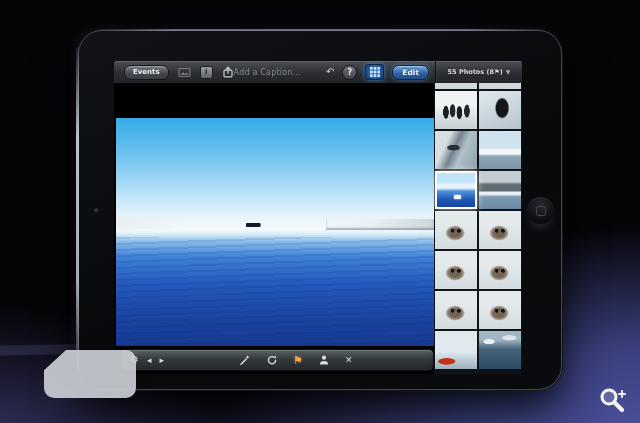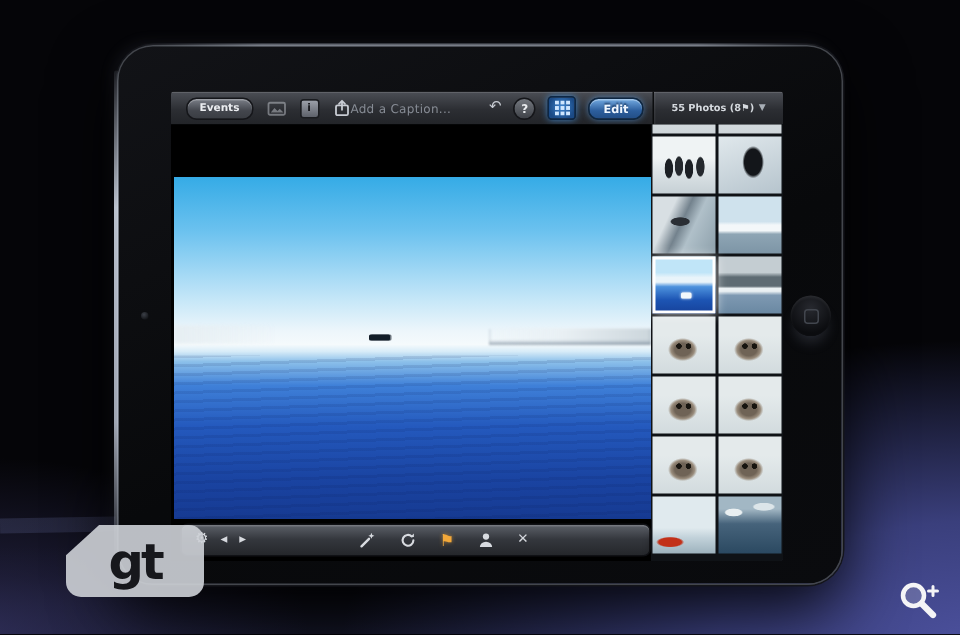--- a/index.html
+++ b/index.html
@@ -276,21 +276,20 @@
             <div class="thumb k-seal"></div>
             <div class="thumb k-red-ship"></div>
             <div class="thumb k-icy-water"></div>
           </div>
       </div>
 
     </div>
   </div>
 
   <div id="gdgt">
-      <span class="gt">gt</span>
   </div>
 
   <div id="zoom-cursor">
     <svg width="30" height="30" viewBox="0 0 30 30">
       <circle cx="11" cy="11" r="7" fill="rgba(255,255,255,.18)" stroke="#f4f4f6" stroke-width="3"></circle>
       <line x1="16.5" y1="16.5" x2="24" y2="24" stroke="#f4f4f6" stroke-width="4.2" stroke-linecap="round"></line>
       <path d="M21 8h6M24 5v6" stroke="#f4f4f6" stroke-width="2" stroke-linecap="round"></path>
     </svg>
   </div>
 </div>

